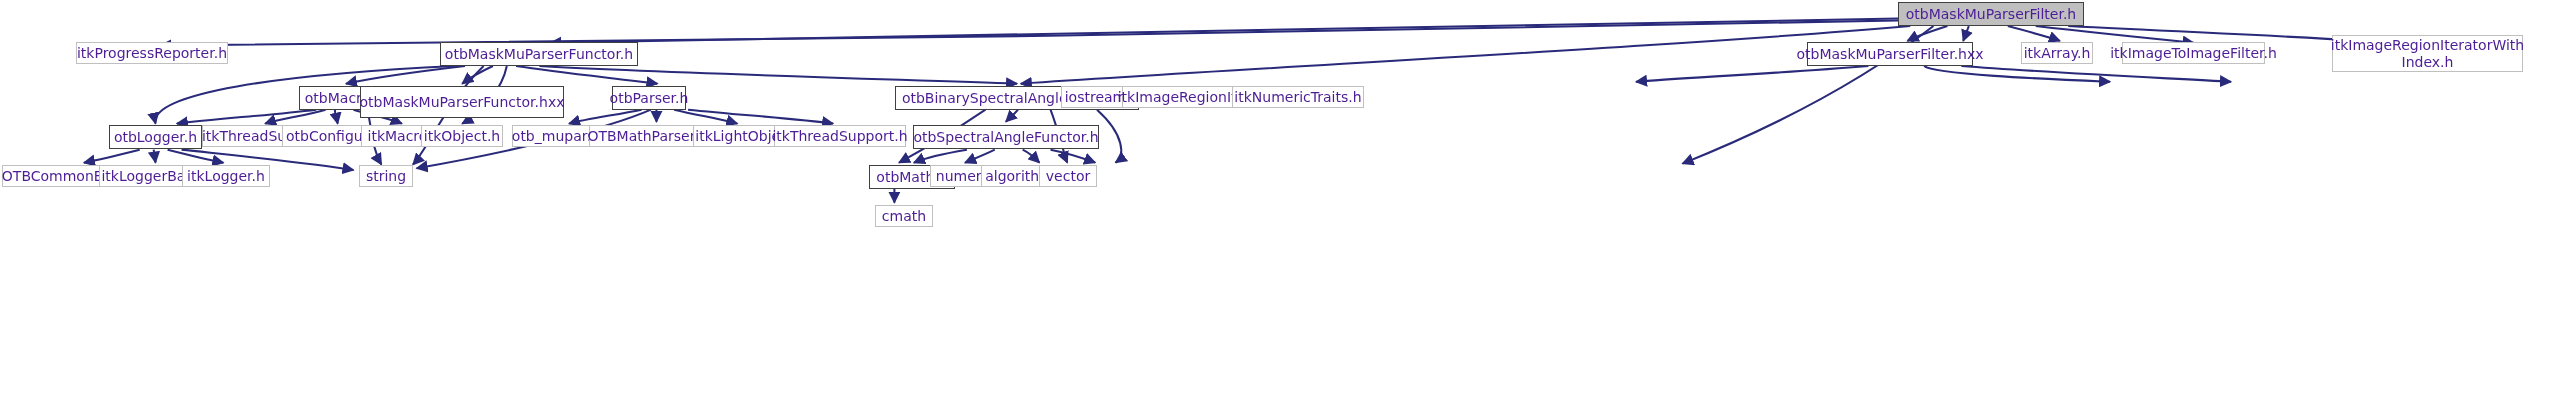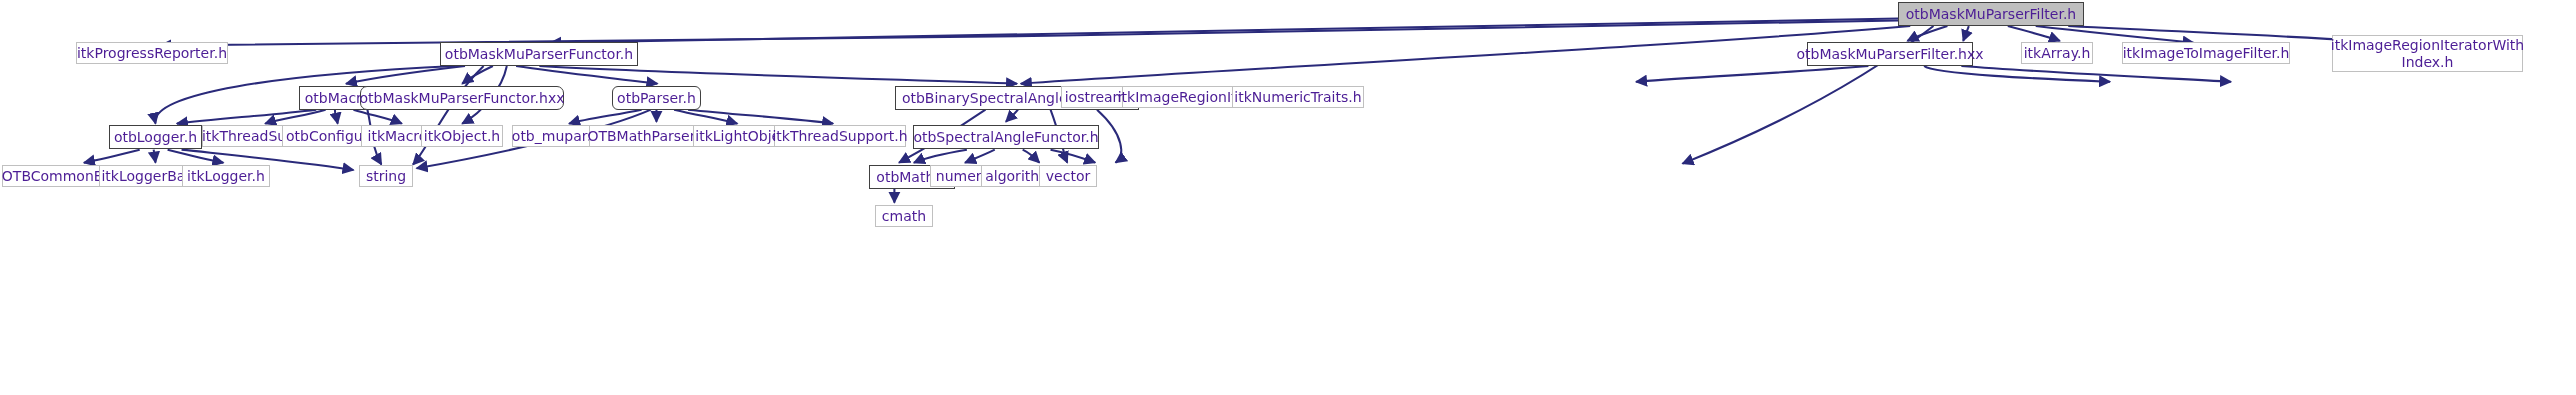--- a/index.html
+++ b/index.html
@@ -110,26 +110,26 @@
       <path d="M 1130 161 C 1155 166, 1170 172, 1178 175"></path>
 
       <path d="M 962 203 L 962 218"></path>
     </g>
   </svg>
 <div class="node root" style="left: 1898px; top: 1.9px; width: 186px; height: 24px;">otbMaskMuParserFilter.h</div>
     <div class="node" style="left: 76px; top: 42px; width: 152px; height: 22px;">itkProgressReporter.h</div>
     <div class="node bold" style="left: 440px; top: 42px; width: 198px; height: 24px;">otbMaskMuParserFunctor.h</div>
     <div class="node bold" style="left: 1807px; top: 42px; width: 166px; height: 24px;">otbMaskMuParserFilter.hxx</div>
     <div class="node" style="left: 2021px; top: 42px; width: 72px; height: 22px;">itkArray.h</div>
-    <div class="node" style="left: 2122px; top: 42px; width: 168px; height: 22px;">itkImageToImageFilter.h</div>
+    <div class="node" style="left: 2122px; top: 42px; width: 143px; height: 22px;">itkImageToImageFilter.h</div>
     <div class="node" style="left: 2332px; top: 35px; width: 191px; height: 37px;">itkImageRegionIteratorWith
 Index.h</div>
     <div class="node bold" style="left: 299px; top: 86px; width: 90px; height: 24px;">otbMacro.h</div>
-    <div class="node bold" style="left: 360px; top: 86px; width: 204px; height: 24px; border-radius: 7px;">otbMaskMuParserFunctor.hxx</div>
-    <div class="node bold" style="left: 612px; top: 86px; width: 89px; height: 24px; border-radius: 6px;">otbParser.h</div>
+    <div class="node bold" style="left: 360px; top: 86px; width: 204px; height: 32px;">otbMaskMuParserFunctor.hxx</div>
+    <div class="node bold" style="left: 612px; top: 86px; width: 74px; height: 24px;">otbParser.h</div>
     <div class="node bold" style="left: 895px; top: 86px; width: 244px; height: 24px;">otbBinarySpectralAngleFunctor.h</div>
     <div class="node" style="left: 1061px; top: 86px; width: 69px; height: 22px;">iostream</div>
     <div class="node" style="left: 1122px; top: 86px; width: 165px; height: 22px;">itkImageRegionIterator.h</div>
     <div class="node" style="left: 1232px; top: 86px; width: 132px; height: 22px;">itkNumericTraits.h</div>
     <div class="node bold" style="left: 109px; top: 125px; width: 93px; height: 24px;">otbLogger.h</div>
     <div class="node" style="left: 202px; top: 125px; width: 135px; height: 22px;">itkThreadSupport.h</div>
     <div class="node" style="left: 282px; top: 125px; width: 112px; height: 22px;">otbConfigure.h</div>
     <div class="node" style="left: 361px; top: 125px; width: 86px; height: 22px;">itkMacro.h</div>
     <div class="node" style="left: 421px; top: 125px; width: 82px; height: 22px;">itkObject.h</div>
     <div class="node" style="left: 512px; top: 125px; width: 109px; height: 22px;">otb_muparser.h</div>

